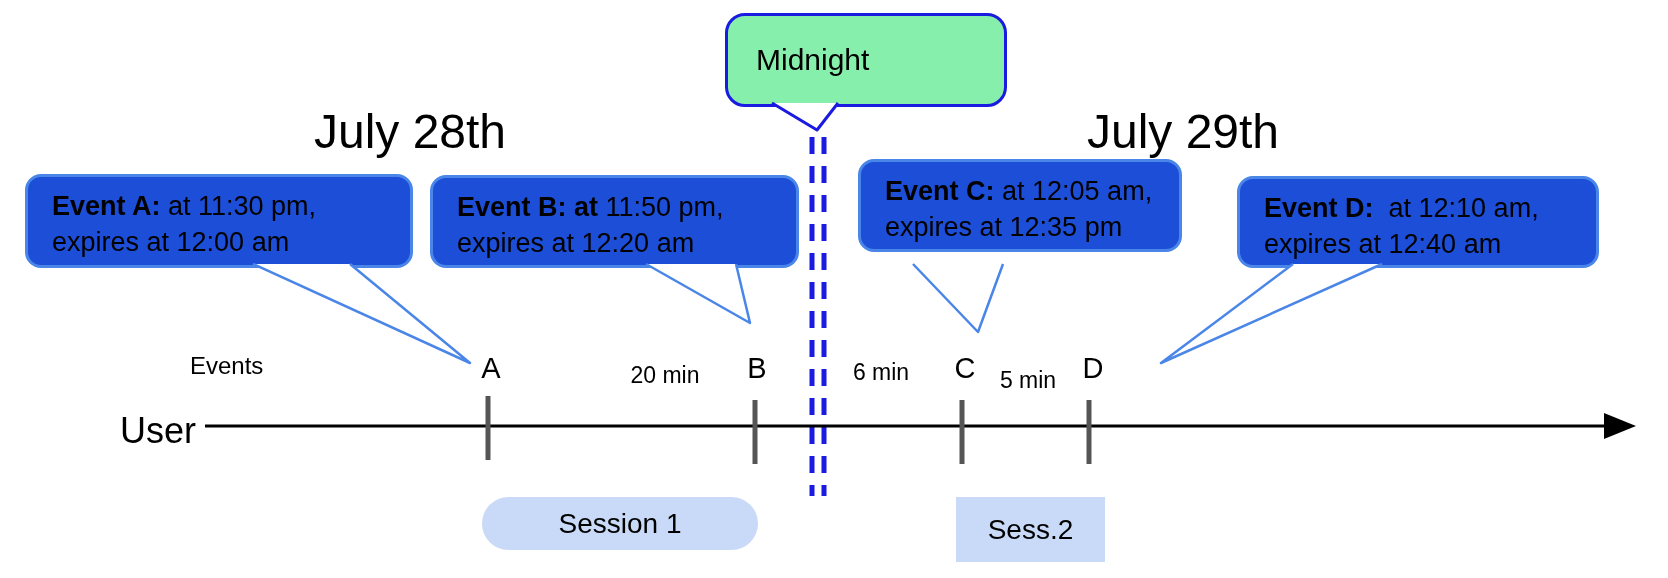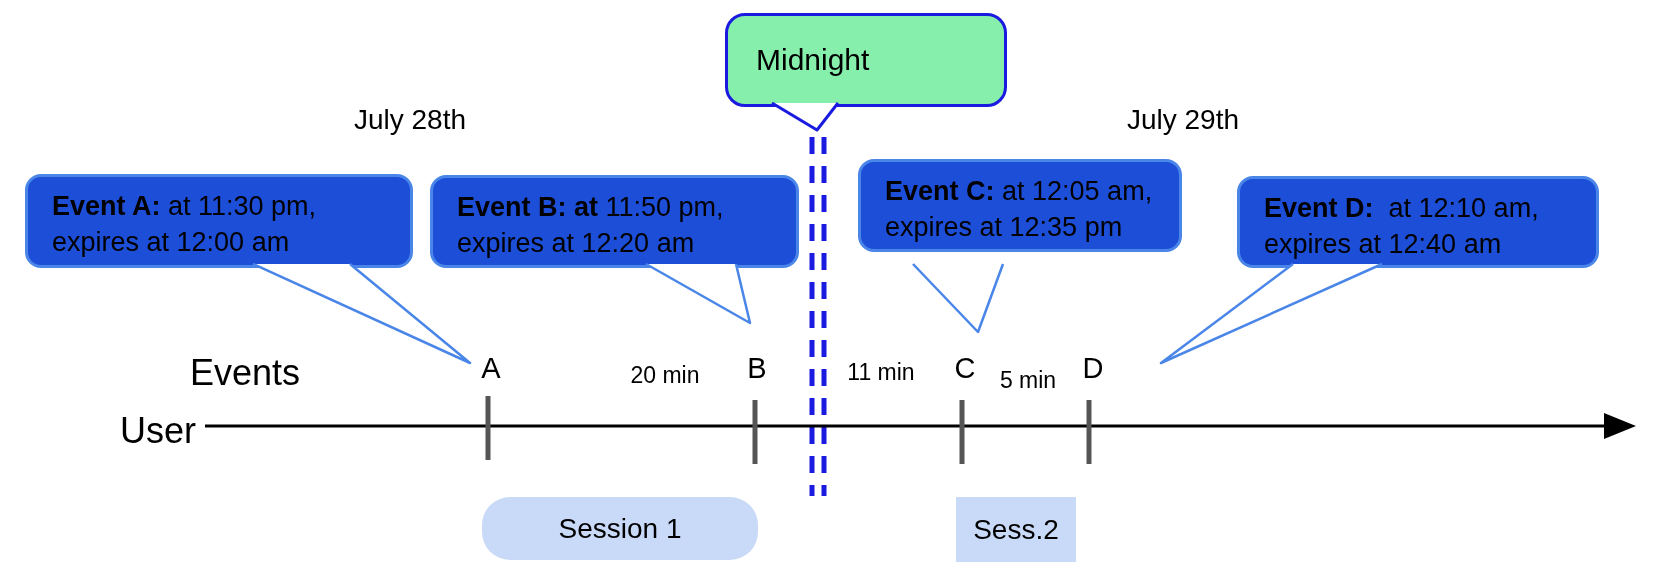--- a/index.html
+++ b/index.html
@@ -22,41 +22,41 @@
   .bubble-a { left:25px;  top:174px; width:388px; height:94px; }
   .bubble-b { left:430px; top:175px; width:369px; height:93px; }
   .bubble-c { left:858px; top:159px; width:324px; height:93px; }
   .bubble-d { left:1237px;top:176px; width:362px; height:92px; }
 
   .midnight-bubble { position:absolute; left:725px; top:13px; width:282px; height:94px; z-index:2;
                      background:#86efac; border:3px solid var(--midnight-blue,#1a1ae0); border-radius:20px;
                      display:flex; align-items:center; padding-left:28px; font-size:30px; }
 
   .label { position:absolute; z-index:3; white-space:nowrap; }
-  .date-label { font-size:28px; transform:translateX(-50%); }
+  .date-label { font-size:48px; transform:translateX(-50%); }
   .july-left  { left:410px;  top:104px; }
   .july-right { left:1183px; top:104px; }
-  .events-label { left:190px; top:352px; font-size:36px; }
+  .events-label { left:190px; top:352px; font-size:24px; }
   .user-label   { left:112px; top:410px; font-size:36px;margin-left:8px; }
 
   .tick-label { transform:translateX(-50%); font-size:29px; top:352px; }
   .tick-label-a { left:491px; }
   .tick-label-b { left:757px; }
   .tick-label-c { left:965px; }
   .tick-label-d { left:1093px; }
 
   .interval-label { transform:translateX(-50%); font-size:23px; }
   .interval-20 { left:665px;  top:362px; }
   .interval-15 { left:881px;  top:359px; }
   .interval-5  { left:1028px; top:367px; }
 
   .session { position:absolute; z-index:1; background:var(--session-fill,#c9daf8);
              display:flex; align-items:center; justify-content:center; font-size:28px; }
-  .session-1 { left:482px; top:497px; width:276px; height:63px;border-radius:28px; }
-  .session-2 { left:956px; top:497px; width:120px; height:65px; }
+  .session-1 { left:482px; top:497px; width:276px; height:53px;border-radius:28px; }
+  .session-2 { left:956px; top:497px; width:149px; height:65px; }
 </style>
 </head>
 <body>
 
 <div class="canvas">
 
   <div class="session session-1">
     <span>Session 1</span>
   </div>
   <div class="session session-2">
@@ -91,21 +91,21 @@
   <div class="label date-label july-right">July 29th</div>
   <div class="label events-label">Events</div>
   <div class="label user-label">User</div>
 
   <div class="label tick-label tick-label-a">A</div>
   <div class="label tick-label tick-label-b">B</div>
   <div class="label tick-label tick-label-c">C</div>
   <div class="label tick-label tick-label-d">D</div>
 
   <div class="label interval-label interval-20">20 min</div>
-  <div class="label interval-label interval-15">11 min</div>
+  <div class="label interval-label interval-15">6 min</div>
   <div class="label interval-label interval-5">5 min</div>
 
   <svg class="svg-layer" viewBox="0 0 1668 578">
 
     <path class="tail-midnight" d="M772 103 L817 130 L838 103"></path>
     <path class="tail" d="M253 264 L470 363 L350 264"></path>
     <path class="tail" d="M646 264 L750 323 L736 264"></path>
     <path class="tail" d="M913 264 L978 332 L1003 264"></path>
     <path class="tail" d="M1293 264 L1161 363 L1382 264"></path>
 

